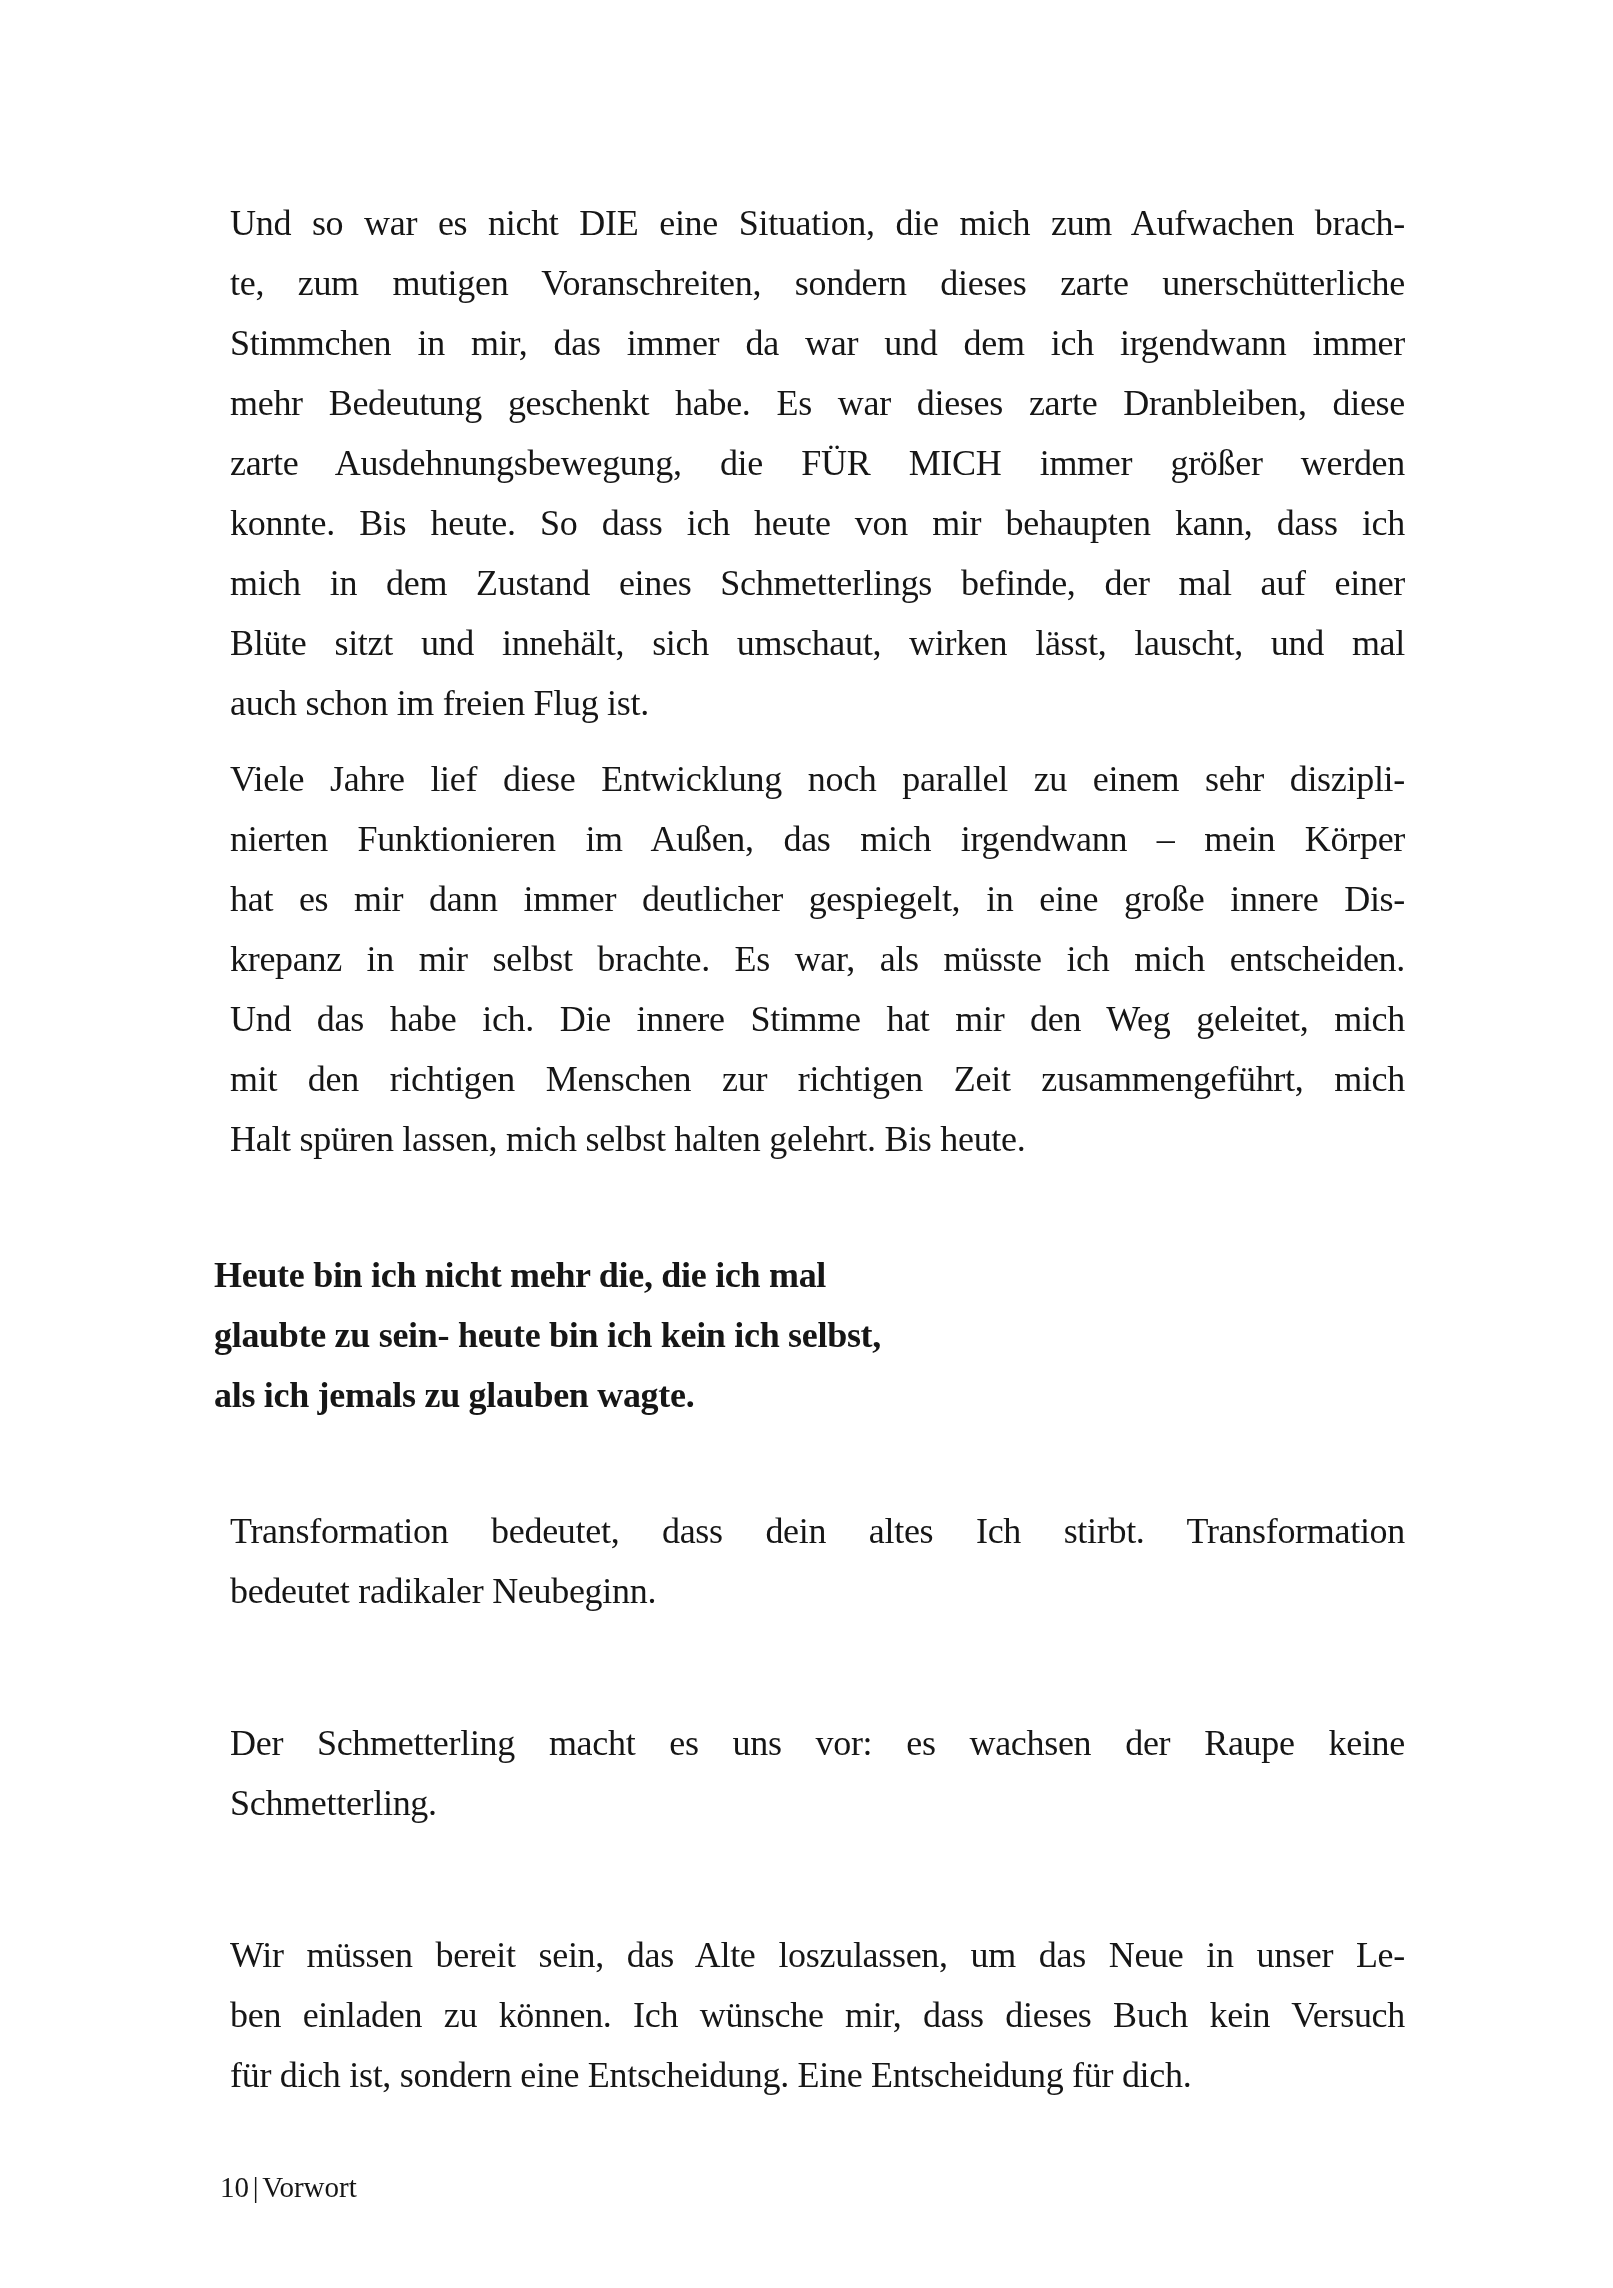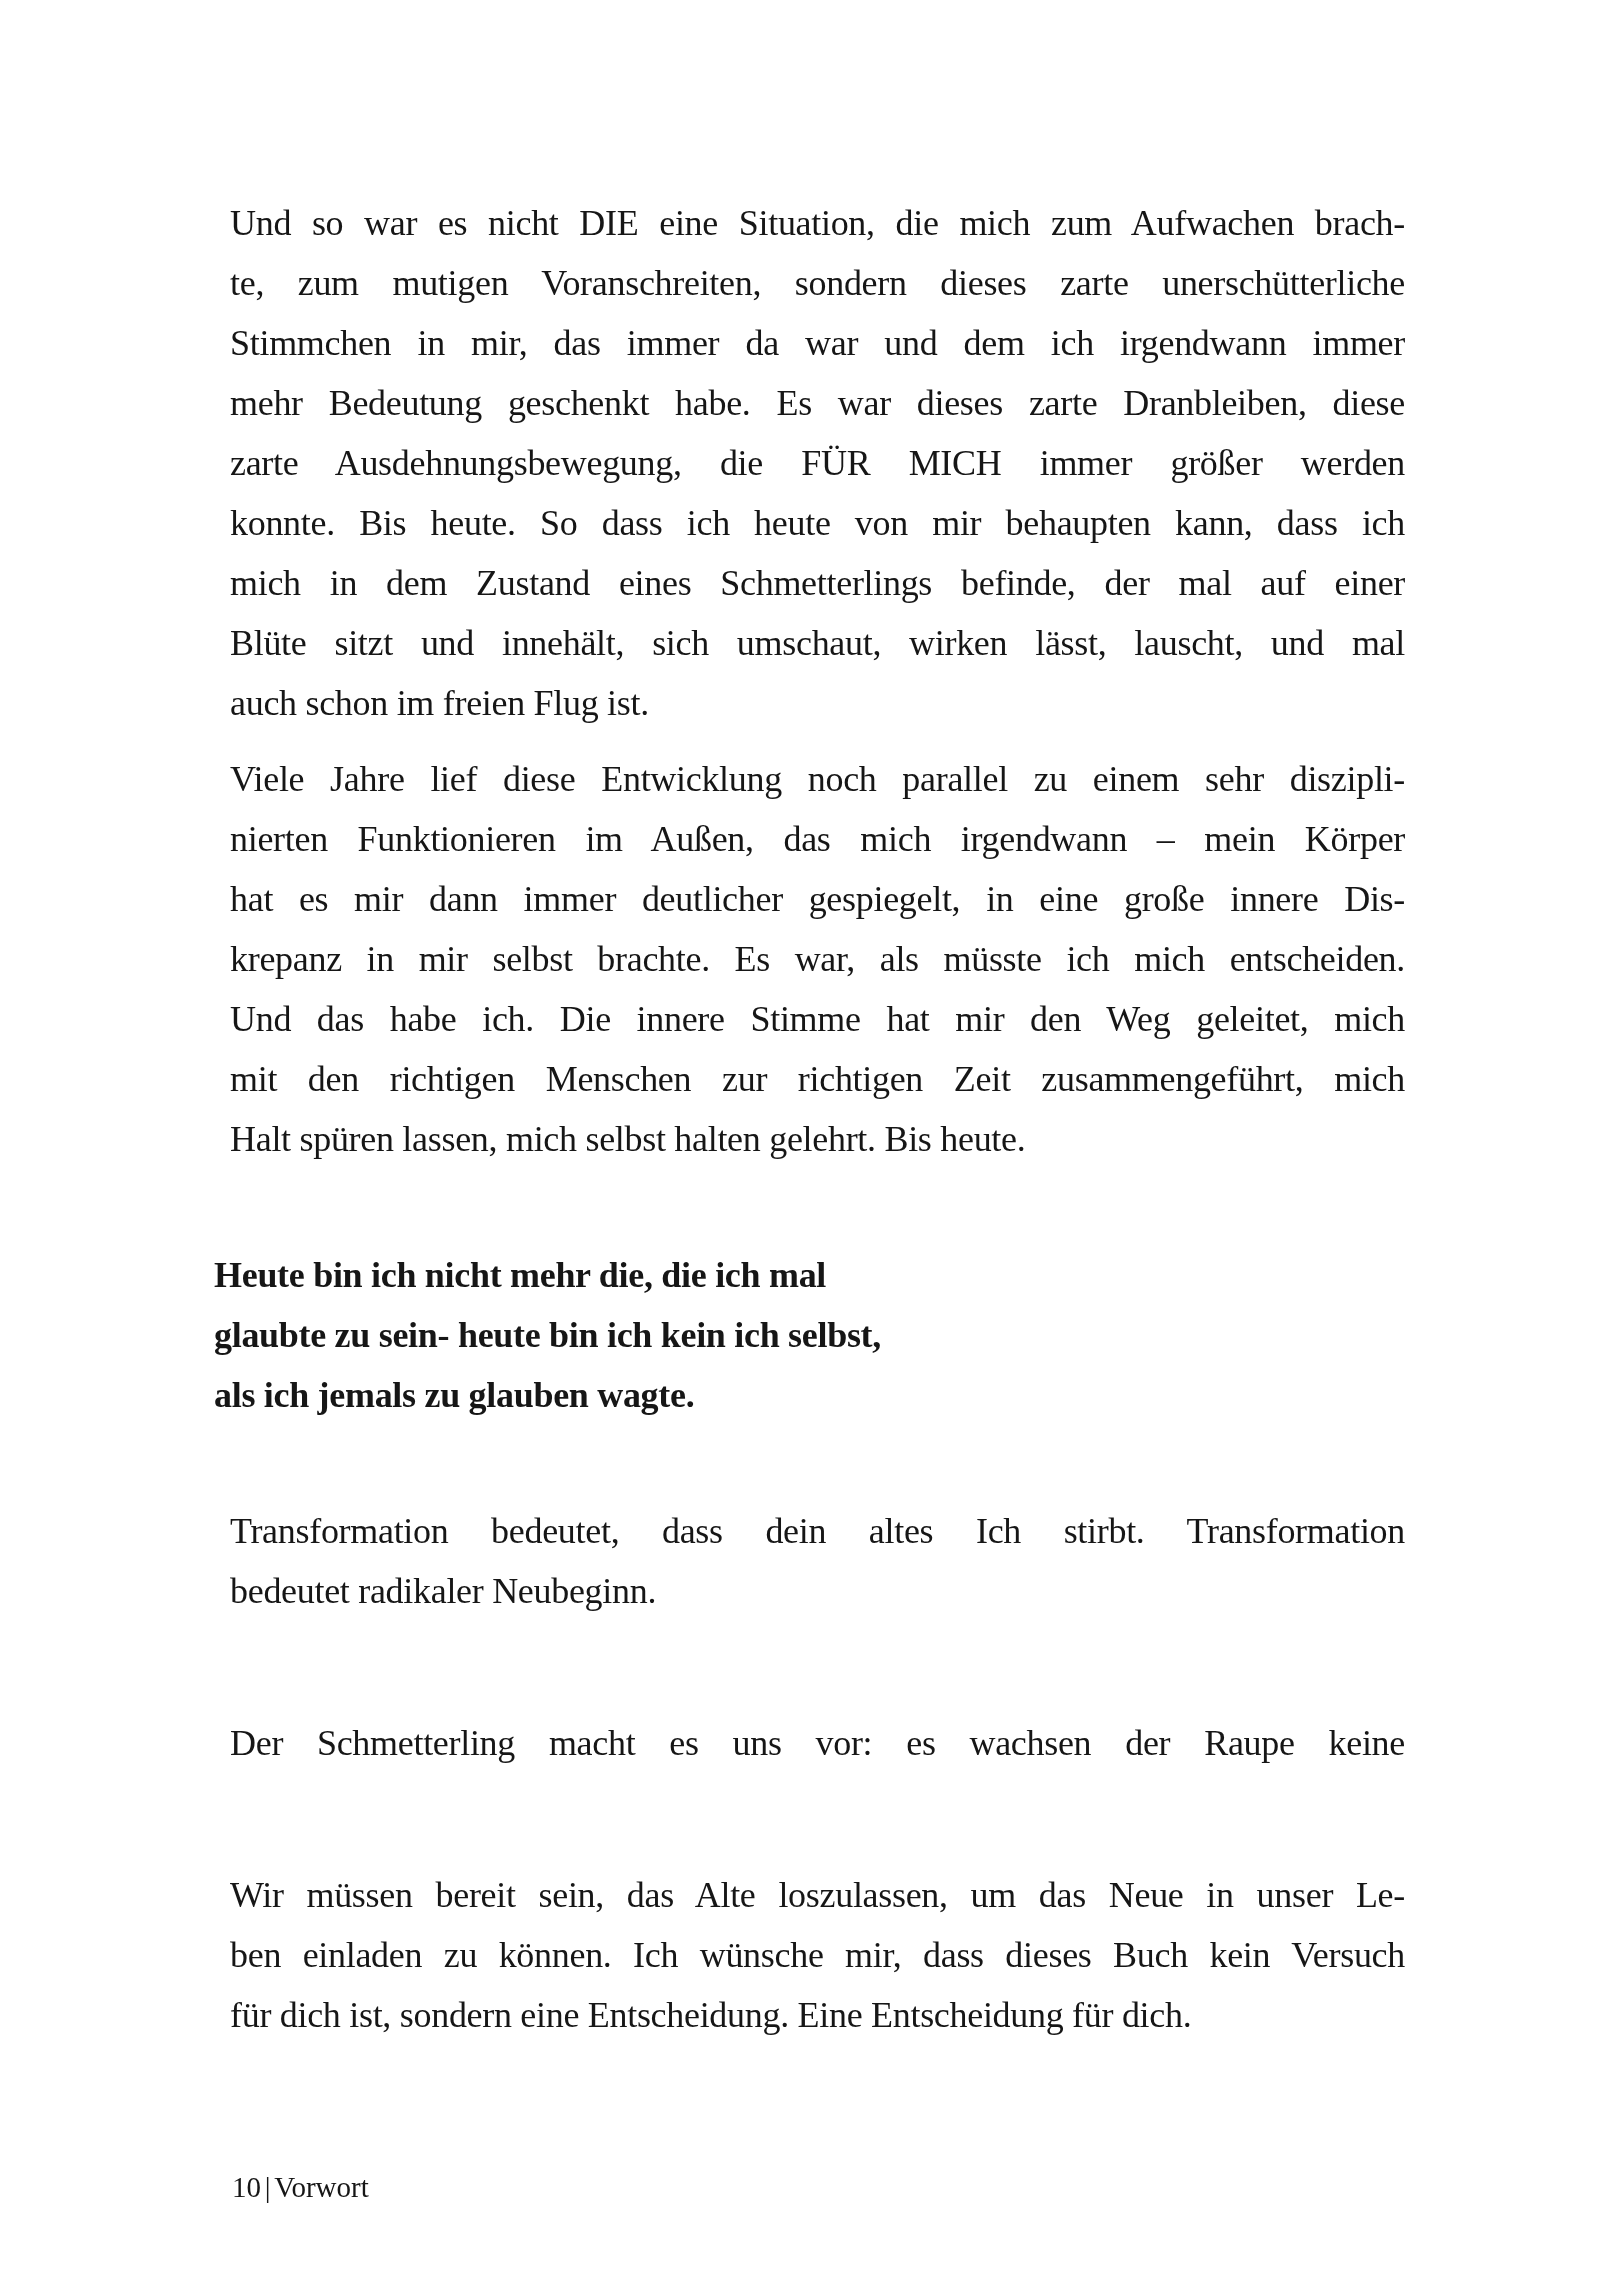--- a/index.html
+++ b/index.html
@@ -40,21 +40,21 @@
     .spacer { height: 60px; }
     .quote {
       font-weight: bold;
       font-size: 36px;
       line-height: 60px;
       margin: 0;
       letter-spacing: -0.3px;
     }
     .footer {
       position: absolute;
-      left: 232px;
+      left: 220px;
       top: 2171px;
       font-size: 29px;
       color: #161616;
     }
     .footer .sep { padding: 0 3.7px; }
   </style>
 </head>
 <body>
 
 <div class="page">
@@ -93,20 +93,21 @@
 
   <div class="para">
     <span class="line">Transformation bedeutet, dass dein altes Ich stirbt. Transformation</span>
     <span class="line last">bedeutet radikaler Neubeginn.</span>
   </div>
 
   <div class="spacer"></div>
 
   <div class="para">
     <span class="line">Der Schmetterling macht es uns vor: es wachsen der Raupe keine</span>
+    <span class="line last">Schmetterling.</span>
   </div>
 
   <div class="spacer"></div>
 
   <div class="para">
     <span class="line">Wir müssen bereit sein, das Alte loszulassen, um das Neue in unser Le-</span>
     <span class="line">ben einladen zu können. Ich wünsche mir, dass dieses Buch kein Versuch</span>
     <span class="line last">für dich ist, sondern eine Entscheidung. Eine Entscheidung für dich.</span>
   </div>
 

